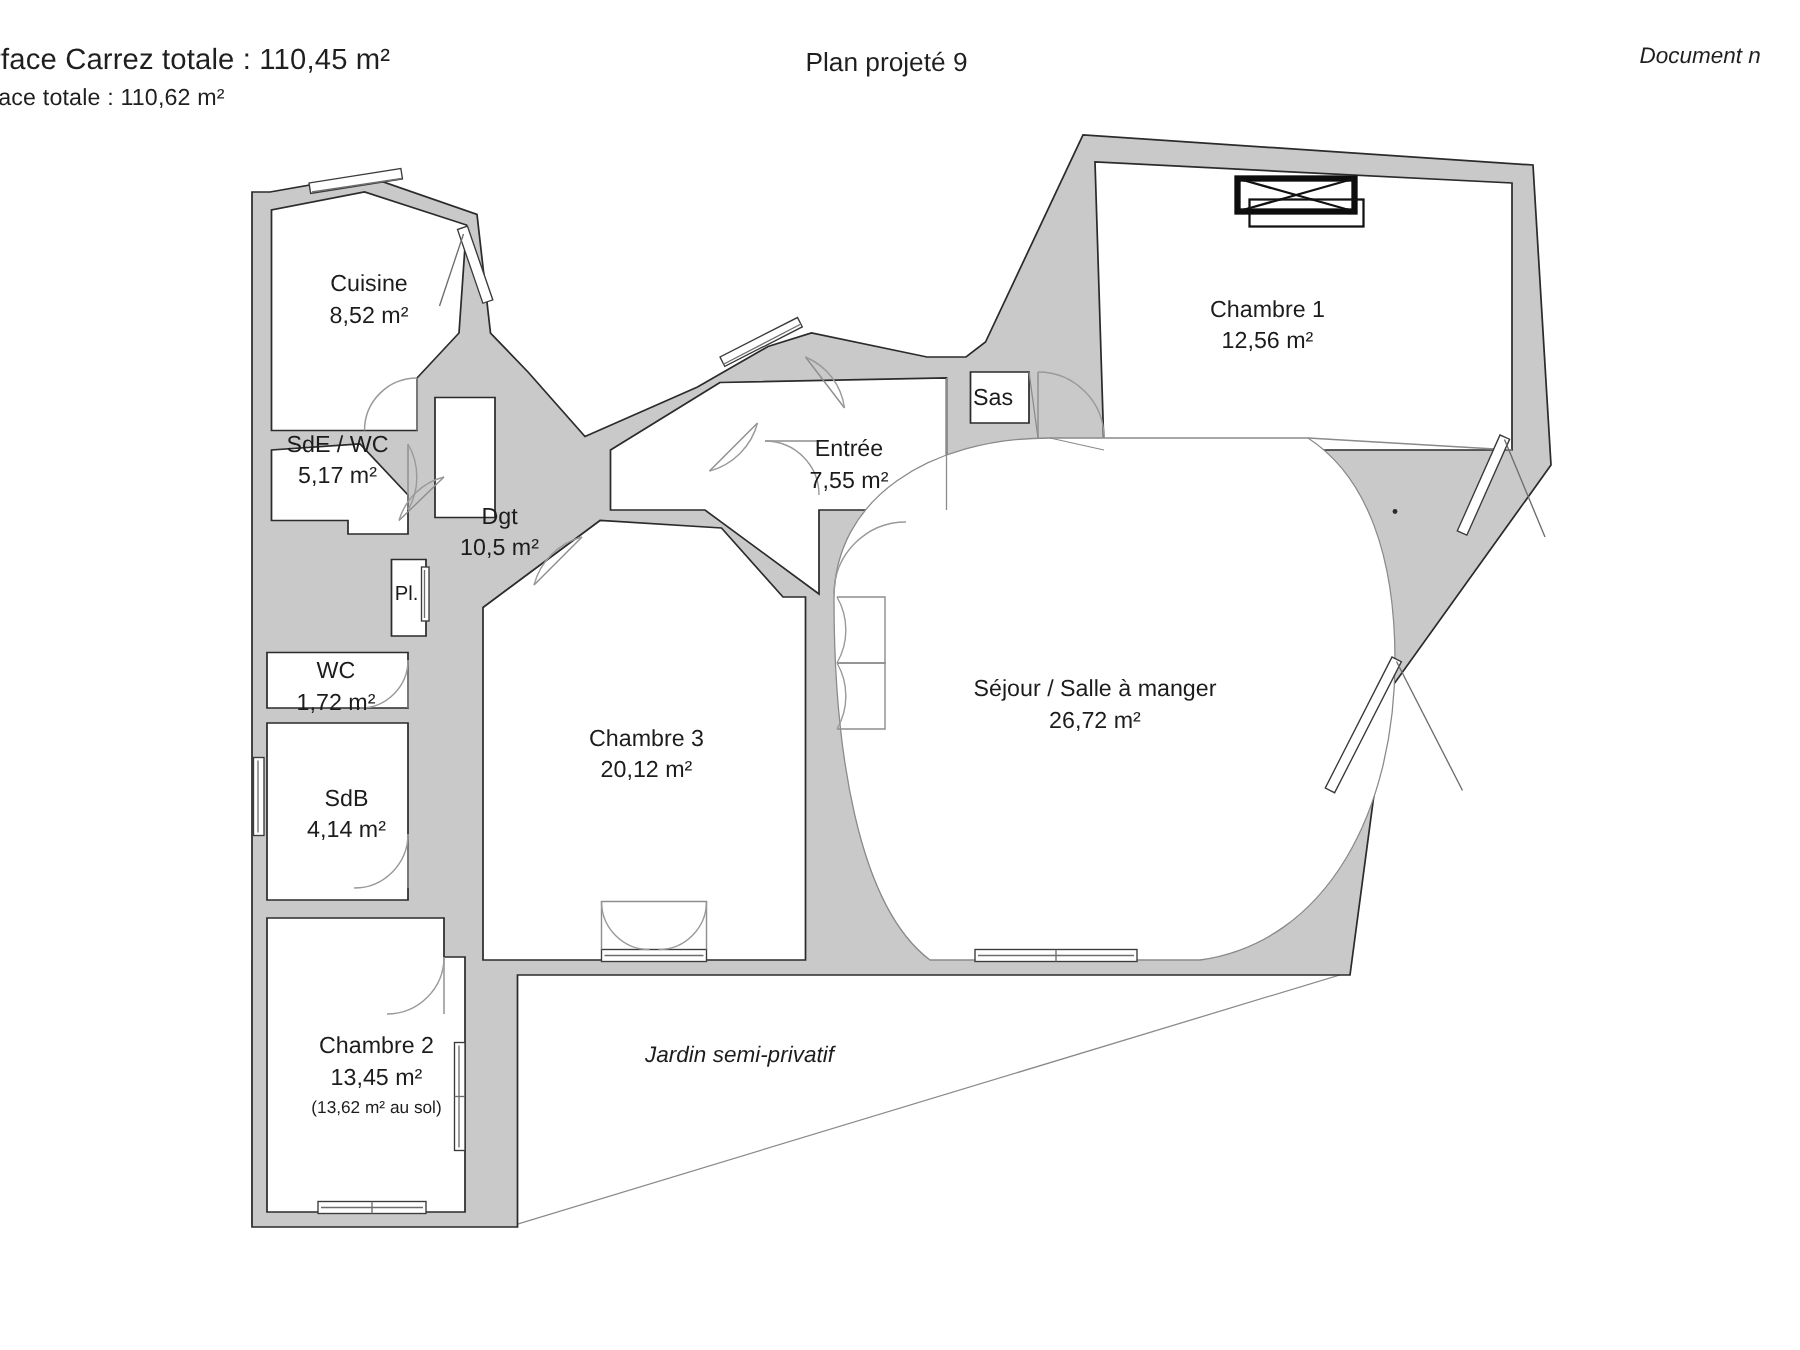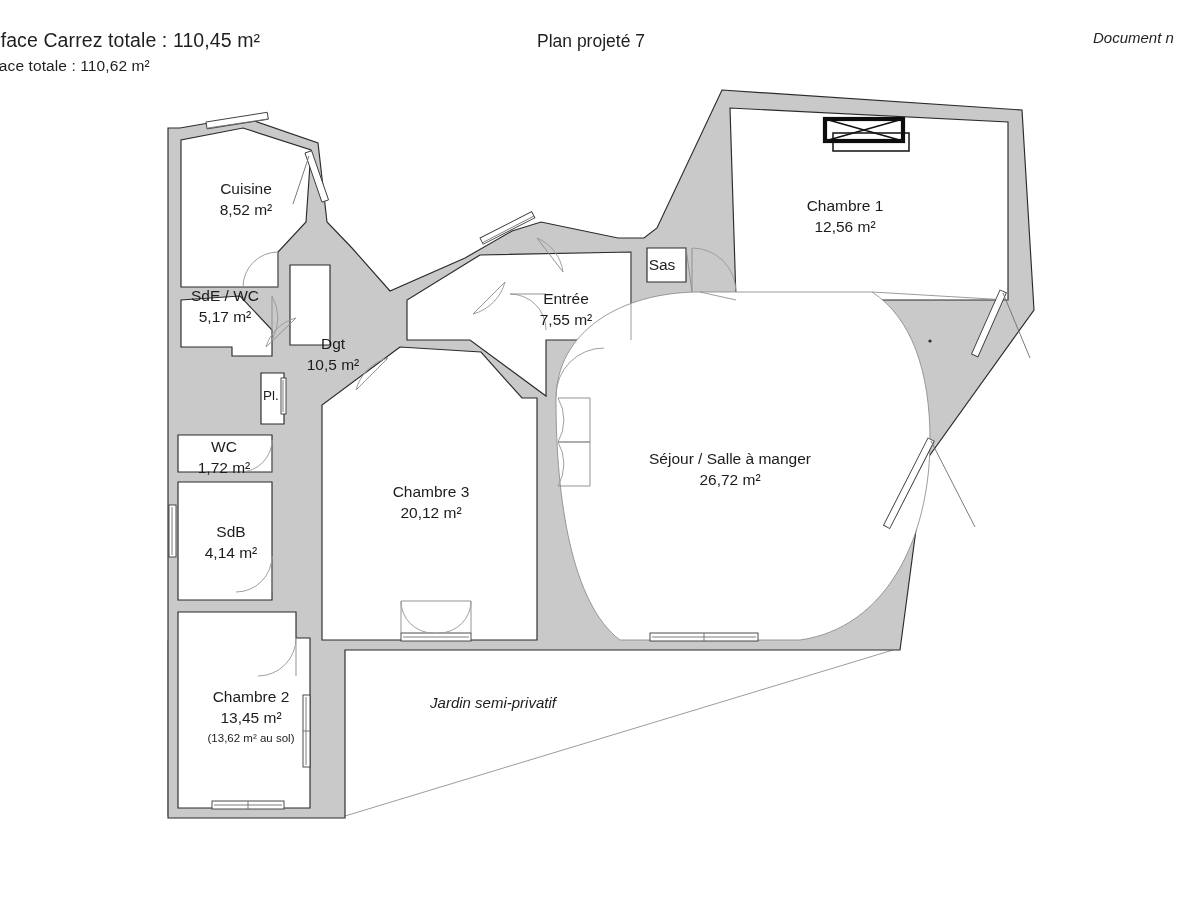--- a/index.html
+++ b/index.html
@@ -77,21 +77,21 @@
   .lbl.italic  { font-style: italic; font-size: 15px; }
   .dot { fill: #2b2b2b; }
 </style>
 </head>
 <body>
 
 <div id="page">
 
   <div class="hdr" id="hdr-left-1">Surface Carrez totale : 110,45 m²</div>
   <div class="hdr" id="hdr-left-2">Surface totale : 110,62 m²</div>
-  <div class="hdr" id="hdr-center">Plan projeté 7</div>
+  <div class="hdr" id="hdr-center">Plan projeté 9</div>
   <div class="hdr" id="hdr-right">Document n</div>
 
   <svg id="planSvg" viewBox="0 0 1200 900">
 
     <g>
       <path class="thinline" d="M 168,816 L 345,816 L 893,650 L 893,648"></path>
       <path class="thinline" d="M 168,816 L 168,640"></path>
     </g>
 
     <g>

